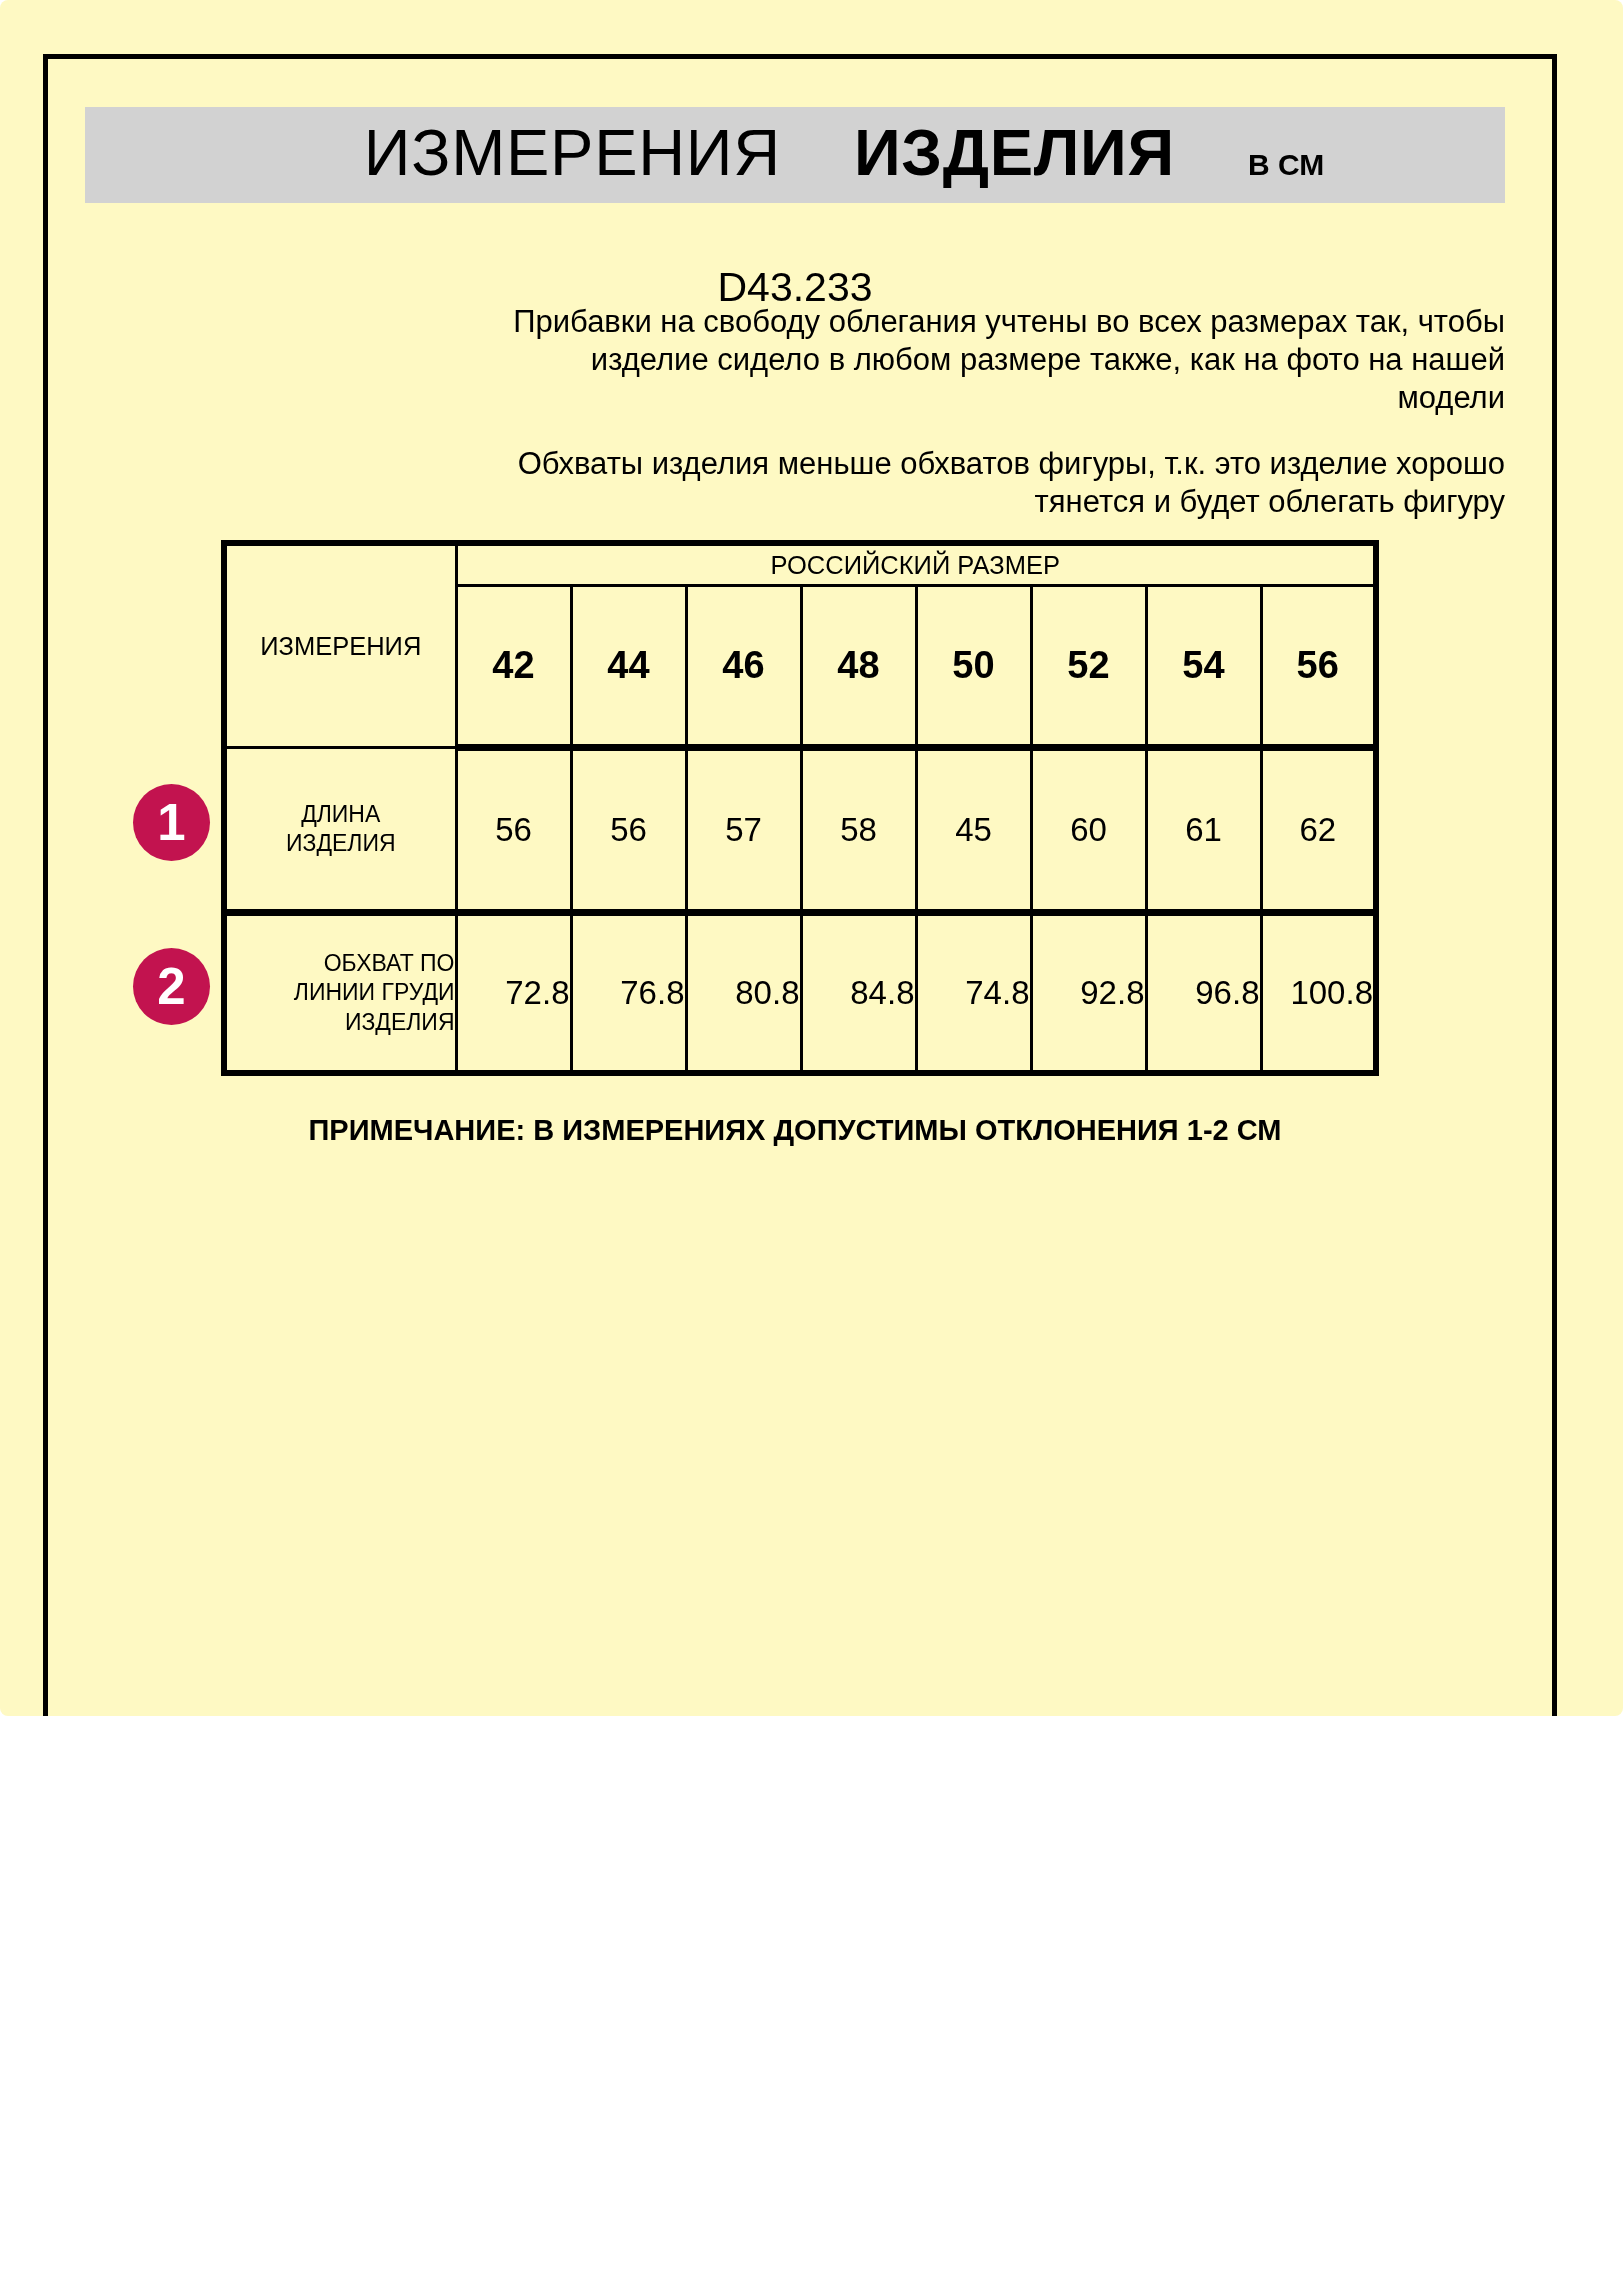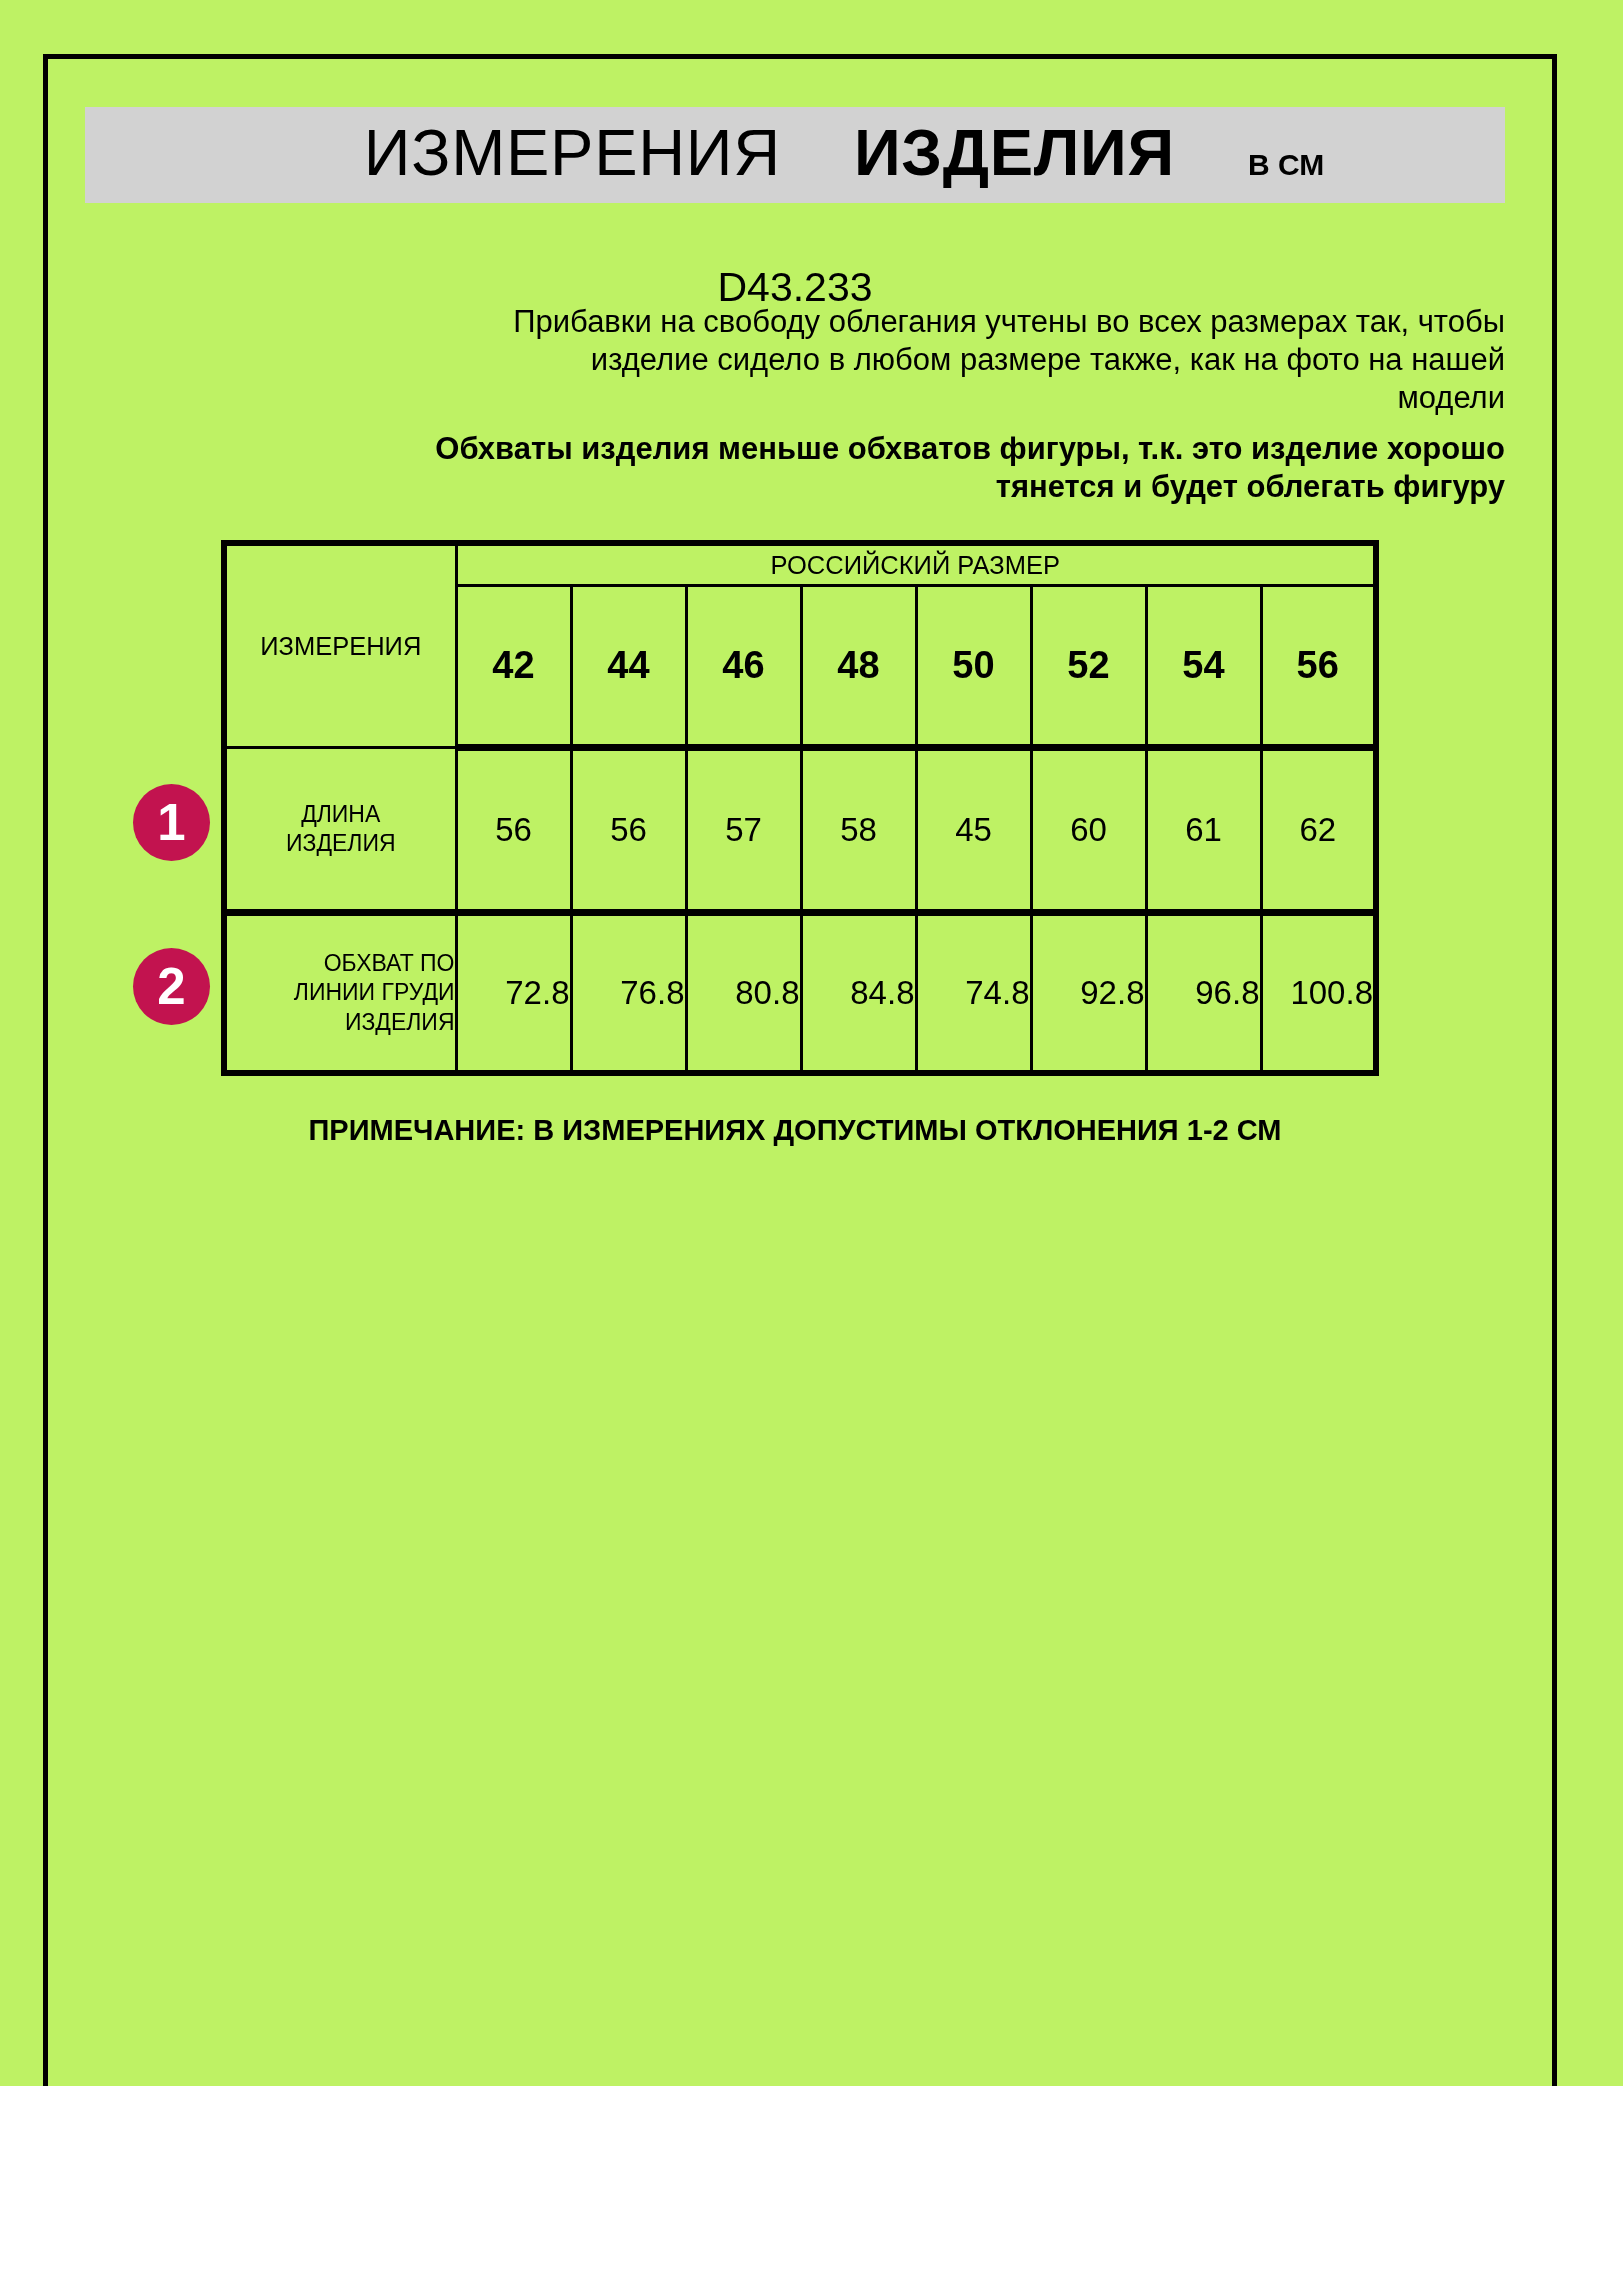--- a/index.html
+++ b/index.html
@@ -1,33 +1,33 @@
 <!DOCTYPE html>
 <html style="--badge: #C2134F; --title_band: #D2D2D2;font-size:10.5px"><head>
 <meta charset="utf-8">
 <style>
   html,body{margin:0;padding:0;background:#fff;}
-  .page{position:relative;width:1623px;height:2086px;background:#bef264;overflow:hidden;
-        font-family:"Liberation Sans",sans-serif;color:#000;}
+  .page{position:relative;width:1623px;height:1716px;background:#fef9c3;overflow:hidden;
+        font-family:"Liberation Sans",sans-serif;color:#000;border-radius:8px;}
   .frame{position:absolute;left:43px;top:54px;width:1514px;height:2179px;
          border:5.2px solid #000;box-sizing:border-box;}
   
   .band{position:absolute;left:85px;top:107px;width:1420px;height:96px;
         background:var(--title_band,#D2D2D2);display:flex;align-items:baseline;
         justify-content:center;gap:73px;padding-left:98px;padding-top:7.9px;box-sizing:border-box;}
   .t-big{font-size:65px;font-weight:400;letter-spacing:0.7px;white-space:nowrap;}
   .t-bold{font-size:65px;font-weight:700;letter-spacing:0.7px;white-space:nowrap;}
   .t-unit{font-size:30px;font-weight:700;white-space:nowrap;}
   
   .article{position:absolute;left:85px;top:264px;width:1420px;text-align:center;
            font-size:41px;font-weight:400;}
   .para{position:absolute;left:85px;width:1420px;text-align:right;
         font-size:31px;line-height:38px;white-space:pre-line;}
   .p1{top:303px;}
-  .p2{top:430px;font-weight:bold;}
+  .p2{top:445px;}
   
   table.meas{position:absolute;left:221px;top:540px;border-collapse:collapse;
              table-layout:fixed;border:6.5px solid #000;}
   table.meas td{border:3.3px solid #000;text-align:center;vertical-align:middle;padding:0;}
   col.c0{width:232px;}
   col.cs{width:115px;}
   td.corner{font-size:25.5px;font-weight:400;border-bottom:7.2px solid #000;}
   tr.hr1 td{height:38px;margin-top:16px;}
   td.group{font-size:25.5px;font-weight:400;border-bottom:3.3px solid #000;}
   tr.hr2 td{height:157px;border-bottom:7.2px solid #000;}

